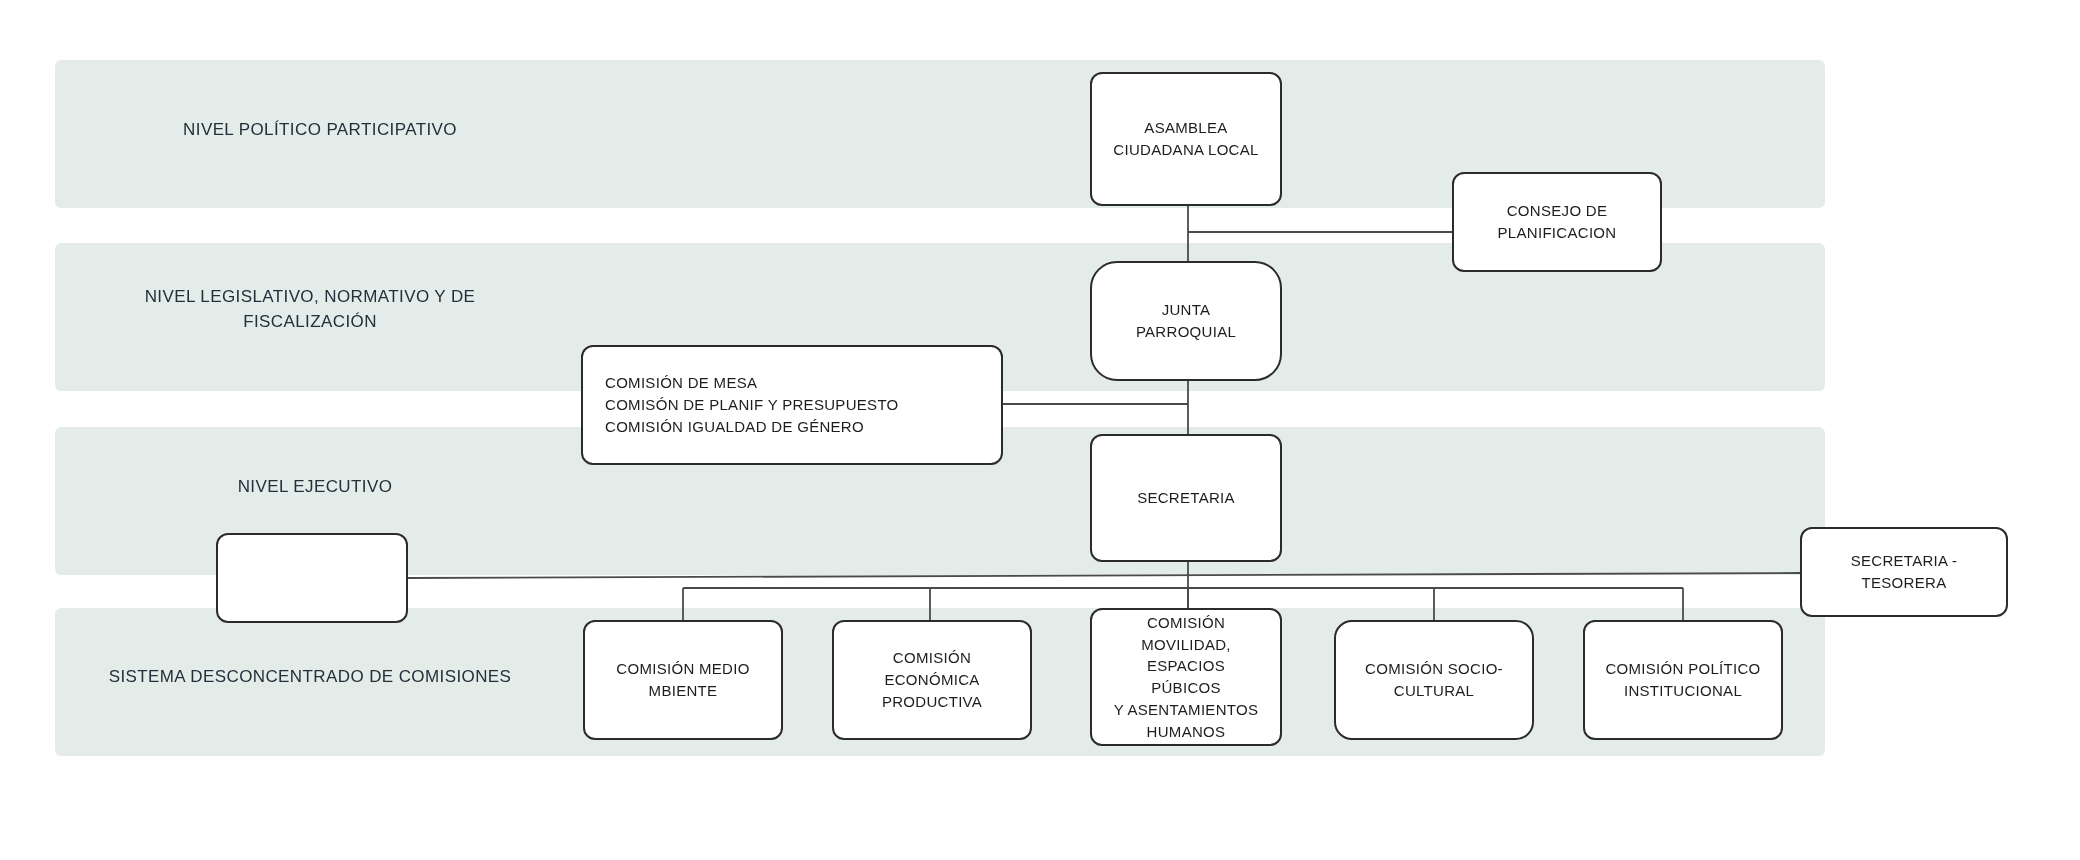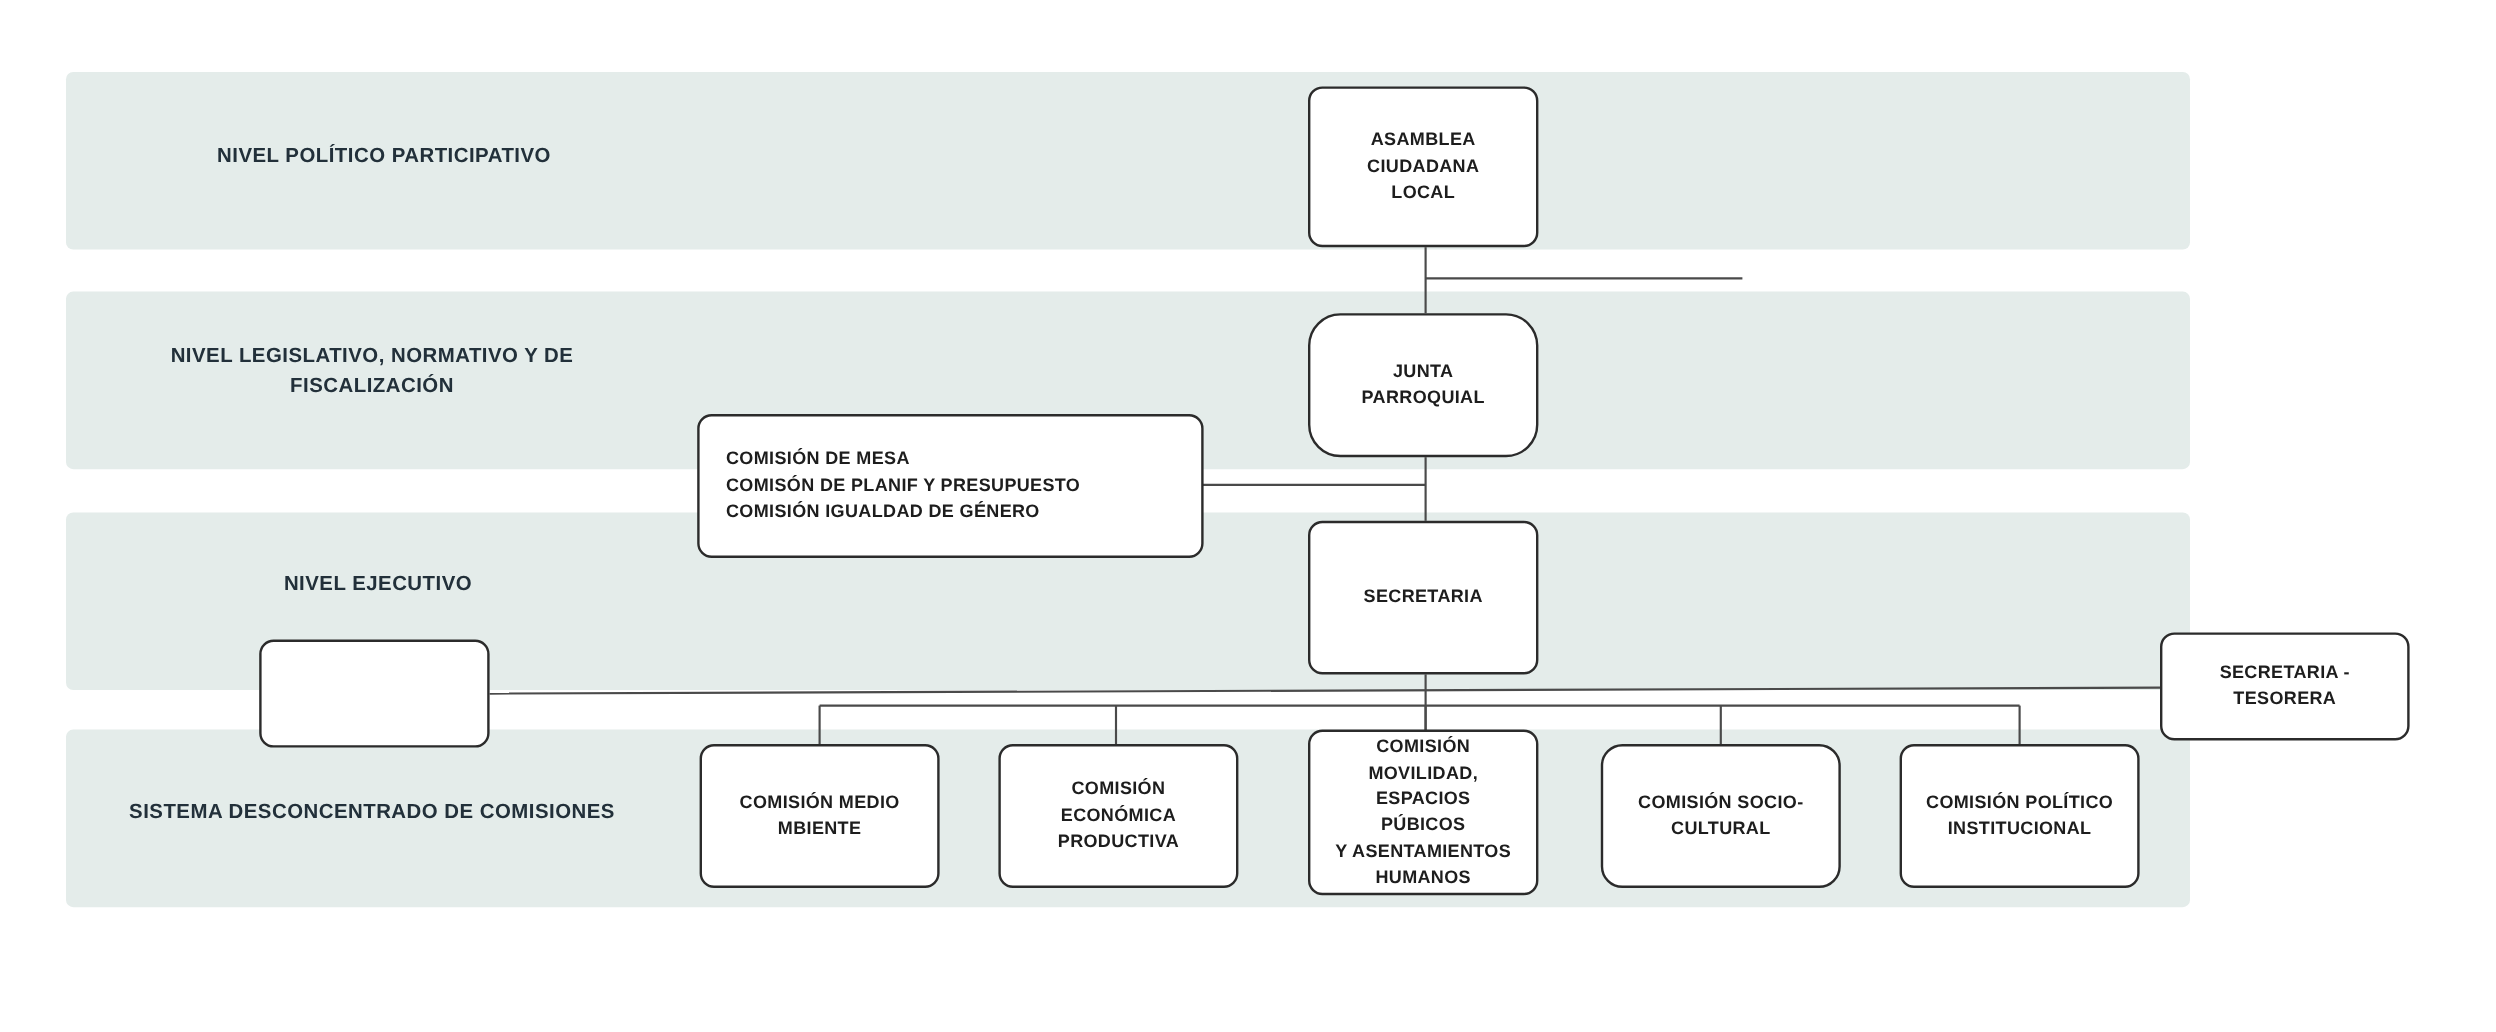--- a/index.html
+++ b/index.html
@@ -11,21 +11,20 @@
     width: 2080px;
     height: 860px;
     font-family: "Liberation Sans", sans-serif;
     overflow: hidden;
   }
   #stage {
     position: relative;
     width: 1656px;
     height: 860px;
     background: #ffffff;
-    font-weight: bold;
   }
   .band {
     position: absolute;
     background: #e4ecea;
     border-radius: 6px;
   }
   .band-label {
     position: absolute;
     color: #22303a;
     font-size: 17px;
@@ -107,20 +106,22 @@
     <line x1="683" y1="588" x2="683" y2="620"></line>
     <line x1="930" y1="588" x2="930" y2="620"></line>
     <line x1="1188" y1="588" x2="1188" y2="620"></line>
     <line x1="1434" y1="588" x2="1434" y2="620"></line>
     <line x1="1683" y1="588" x2="1683" y2="620"></line>
   </svg>
 
   <div class="node" style="left:1090px; top:72px; width:192px; height:134px;">ASAMBLEA
 CIUDADANA LOCAL</div>
 
+  <div class="node" style="left:1452px; top:172px; width:210px; height:100px;">CONSEJO DE
+PLANIFICACION</div>
 
   <div class="node" style="left:1090px; top:261px; width:192px; height:120px;border-radius:27px;">JUNTA PARROQUIAL</div>
 
   <div class="node left-align" style="left:556px; top:345px; width:422px; height:120px;margin-left:25px;">COMISIÓN DE MESA
 COMISÓN DE PLANIF Y PRESUPUESTO
 COMISIÓN IGUALDAD DE GÉNERO</div>
 
   <div class="node" style="left:1090px; top:434px; width:192px; height:128px;">SECRETARIA</div>
 
   <div class="node" style="left:216px; top:533px; width:192px; height:90px;"></div>

